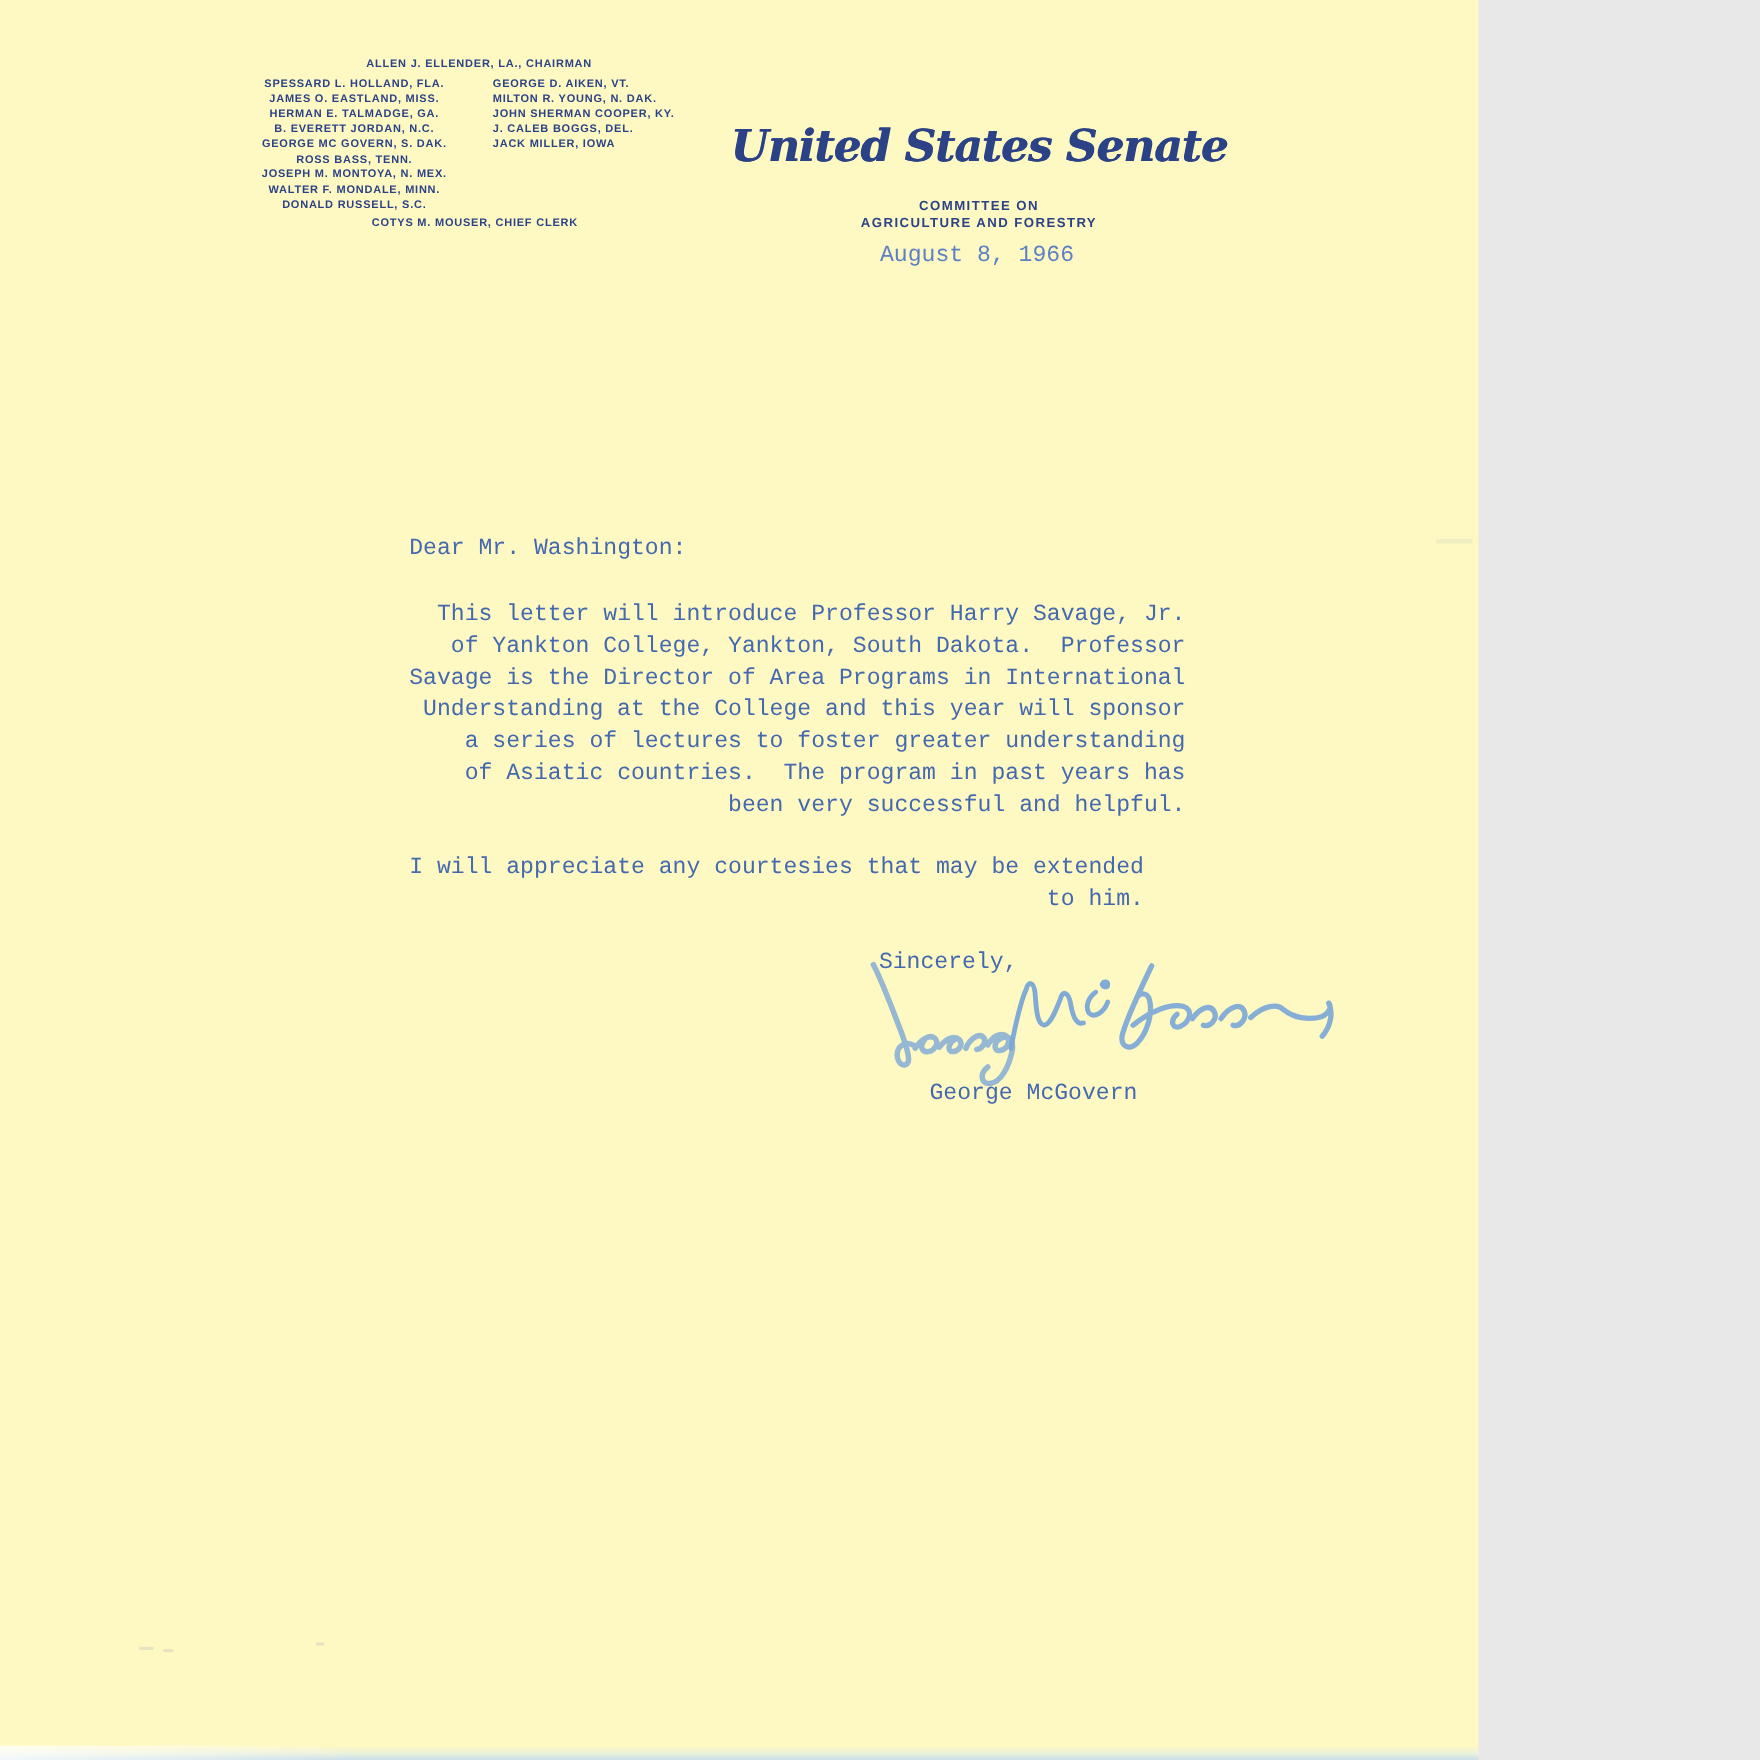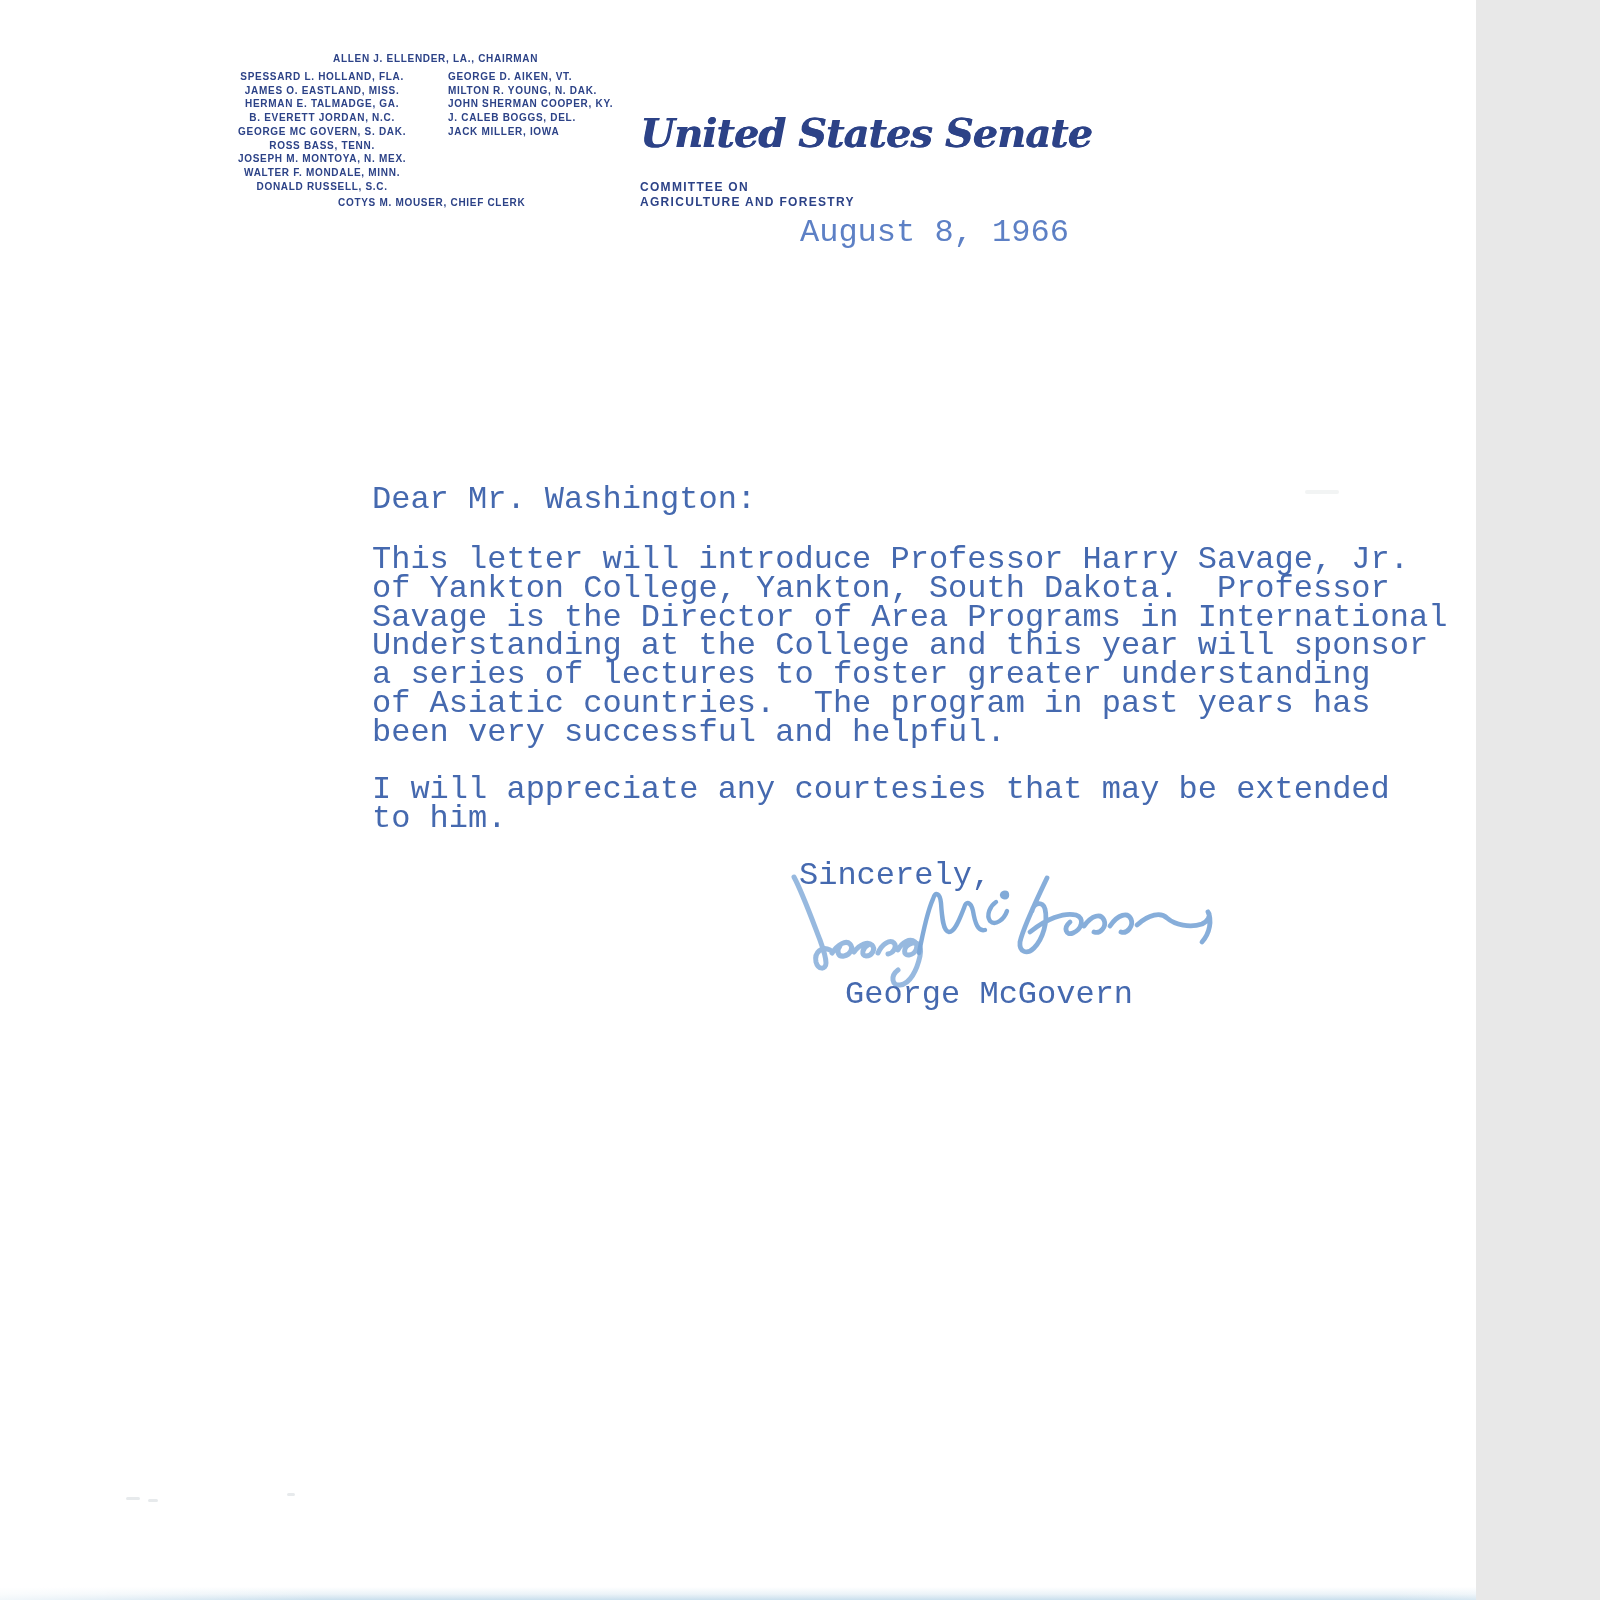--- a/index.html
+++ b/index.html
@@ -1,19 +1,19 @@
 <!DOCTYPE html>
 <html style="--letterhead-ink: #2c4287; --typewriter-ink: #4569af; --date-ink: #5d80c5; --signature-ink: #7aa5d6;"><head>
 <meta charset="utf-8">
 <style>
   html,body{margin:0;padding:0;background:#e8e8e8;}
   .page{
     position:relative;
-    width:1476px;height:1600px;
-    background:#ffffff;
+    width:1344px;height:1600px;
+    background:#fef9c3;
     overflow:hidden;
     font-family:"Liberation Sans", sans-serif;
   }
   
   .lh-small{
     position:absolute;
     font-family:"Liberation Sans", sans-serif;
     font-weight:700;
     font-size:10px;
     letter-spacing:0.7px;
@@ -21,42 +21,43 @@
     white-space:pre;
     line-height:13.7px;
   }
   .lh-chairman{left:333px;top:52px;}
   .lh-left{left:238px;top:70px;text-align:center;}
   .lh-right{left:448px;top:70px;}
   .lh-clerk{left:338px;top:196px;}
   
   .masthead{
     position:absolute;left:640px;top:110px;width:500px;
-    text-align:left;color:var(--letterhead-ink,#2c4287);
+    text-align:center;color:var(--letterhead-ink,#2c4287);
   }
   .org-name{
     font-family:"DejaVu Serif", serif;
     font-style:italic;font-weight:700;
     font-size:40px;line-height:46px;
     letter-spacing:-1px;
     text-shadow:0.6px 0 0 currentColor;
     white-space:nowrap;
   }
   .committee-name{
     margin-top:24px;
     font-weight:700;font-size:12px;line-height:15px;
     letter-spacing:1.3px;white-space:pre;
   }
   
   .type{
     position:absolute;
     font-family:"Liberation Mono","DejaVu Sans Mono",monospace;
-    font-size:32px;line-height:28.8px;
+    font-size:21px;line-height:28.8px;
     color:var(--typewriter-ink,#4569af);
     white-space:pre;
+    text-align:right;
   }
   .date-line{left:800px;top:219px;color:var(--date-ink,#5d80c5);}
   .salutation{left:372px;top:486px;}
   .para-1{left:372px;top:546px;}
   .para-2{left:372px;top:776px;}
   .closing{left:799px;top:862px;}
   .typed-name{left:797px;top:981px;margin-left:48px;}
   .recipient{left:372px;top:1098px;}
   
   .signature{

